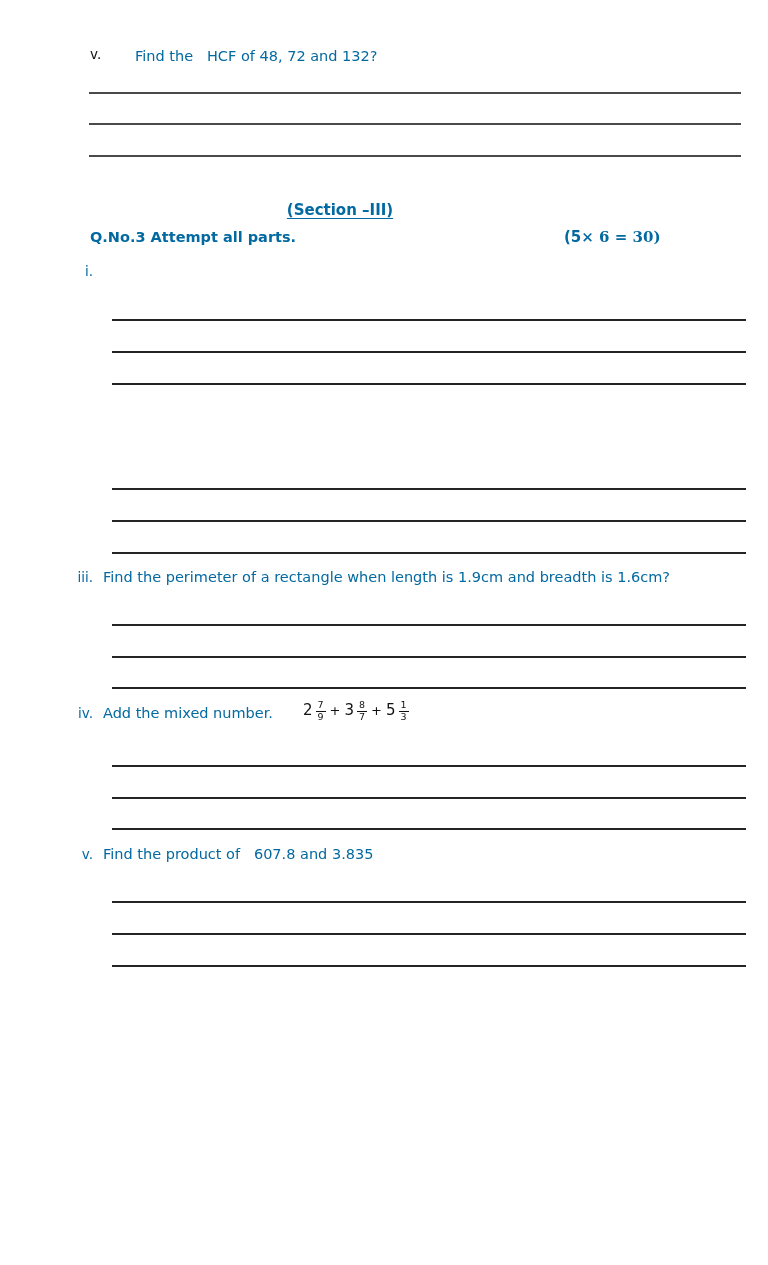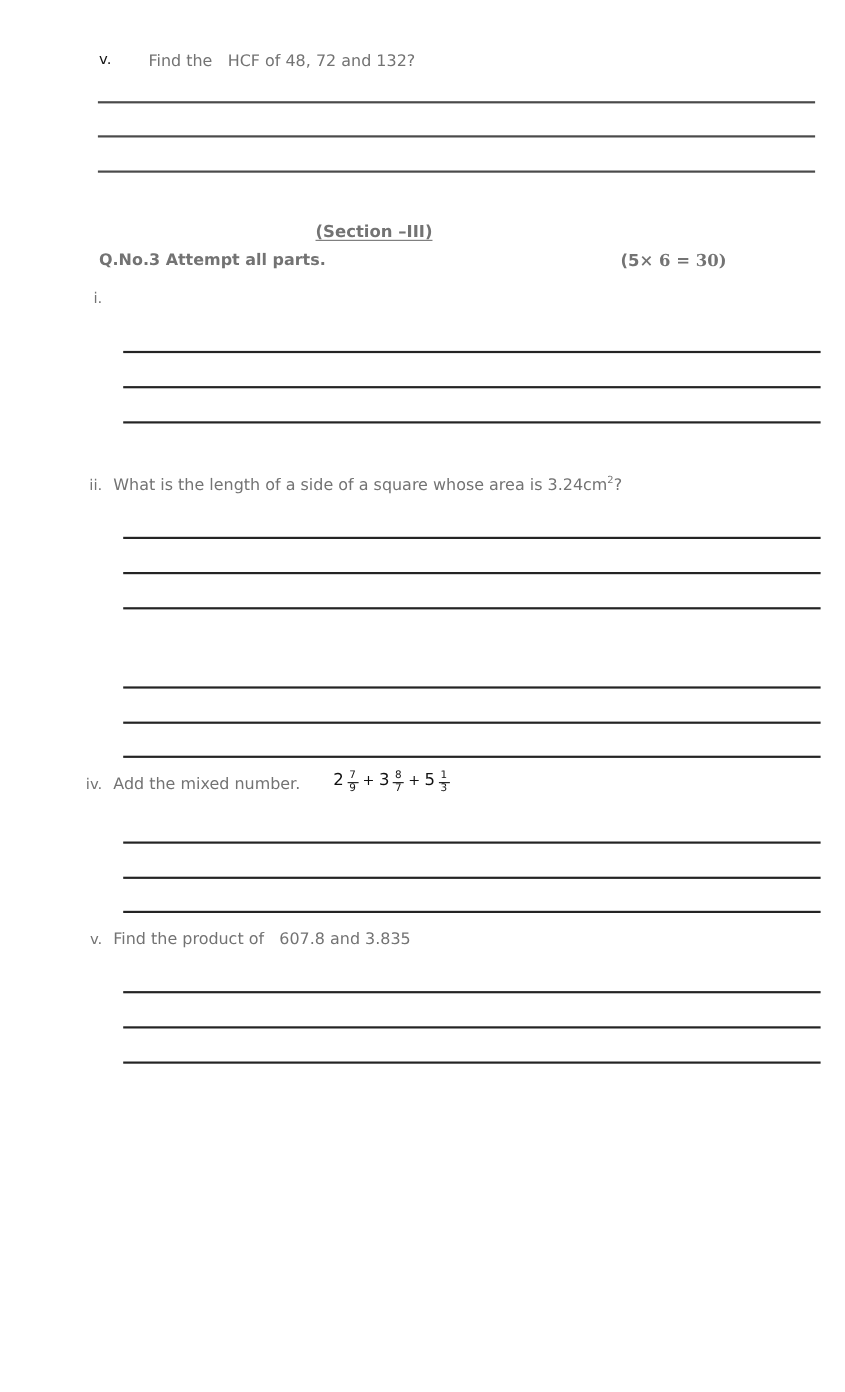--- a/index.html
+++ b/index.html
@@ -10,21 +10,21 @@
     background:#ffffff;
     font-family:"DejaVu Sans", sans-serif;
     color:#111111;
     overflow:hidden;
   }
   .abs{position:absolute;}
   .q-text, .numeral, .inst, .heading-text, .marks, .prev-text{
     white-space:pre-wrap;
     font-size:14.5px;
     line-height:20px;
-    color:#737373;
+    color:#0369a1;
   }
   
   .prev-num{position:absolute;left:90px;top:0;font-size:13.5px;}
   .prev-text{position:absolute;left:135px;top:0;}
   
   .ans-line{
     position:absolute;
     height:0;
     border-top:2px solid #242424;
   }
@@ -96,28 +96,28 @@
     <span class="marks"><span class="marks-lead">(5</span><span class="marks-rest">× 6 = 30)</span></span>
   </div>
 
   <div class="q-row" style="top:261px;">
     <span class="numeral">i.</span>
   </div>
   <div class="ans-line line-q abs" style="top:319px;"></div>
   <div class="ans-line line-q abs" style="top:351px;"></div>
   <div class="ans-line line-q abs" style="top:383px;"></div>
 
-  <div class="q-row" style="top:431px;">
-    <span class="numeral">ii.</span>
-    <span class="q-text"><span>What is the length of a side of a square whose area is 3.24cm</span><sup class="area-sup">2</sup><span>?</span></span>
-  </div>
   <div class="ans-line line-q abs" style="top:488px;"></div>
   <div class="ans-line line-q abs" style="top:520px;"></div>
   <div class="ans-line line-q abs" style="top:552px;"></div>
 
+  <div class="q-row" style="top:567px;">
+    <span class="numeral">iii.</span>
+    <span class="q-text">Find the perimeter of a rectangle when length is 1.9cm and breadth is 1.6cm?</span>
+  </div>
   <div class="ans-line line-q abs" style="top:624px;"></div>
   <div class="ans-line line-q abs" style="top:656px;"></div>
   <div class="ans-line line-q abs" style="top:687px;"></div>
 
   <div class="q-row" style="top:703px;">
     <span class="numeral">iv.</span>
     <span class="q-text">Add the mixed number.</span>
     <span class="math">
       <span class="whole">2</span><span class="frac"><span class="num">7</span><span class="den">9</span></span><span class="op">+</span><span class="whole">3</span><span class="frac"><span class="num">8</span><span class="den">7</span></span><span class="op">+</span><span class="whole">5</span><span class="frac"><span class="num">1</span><span class="den">3</span></span>
     </span>

